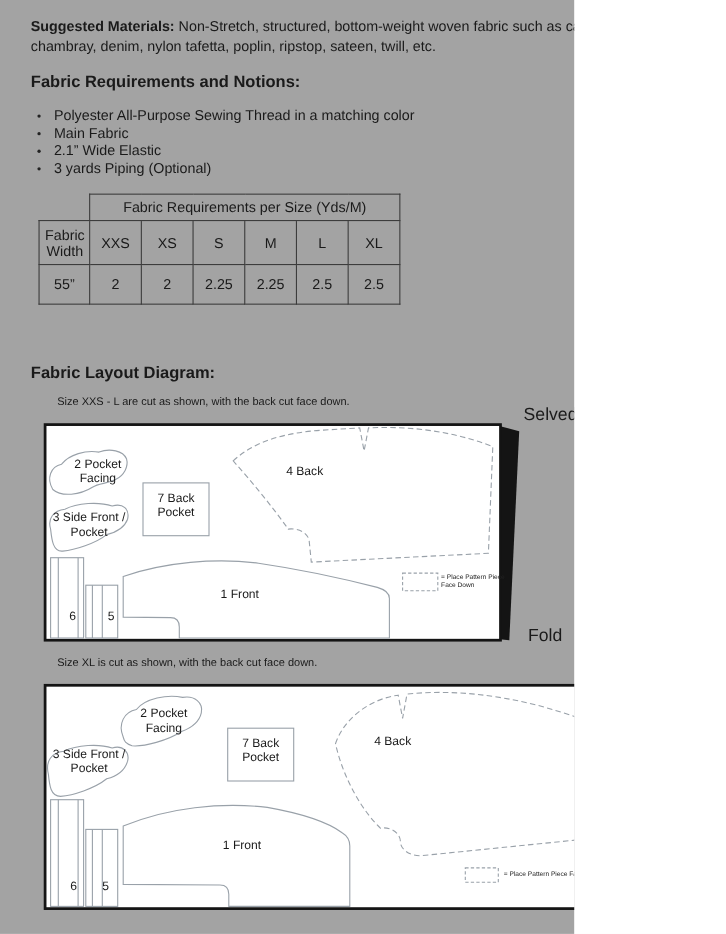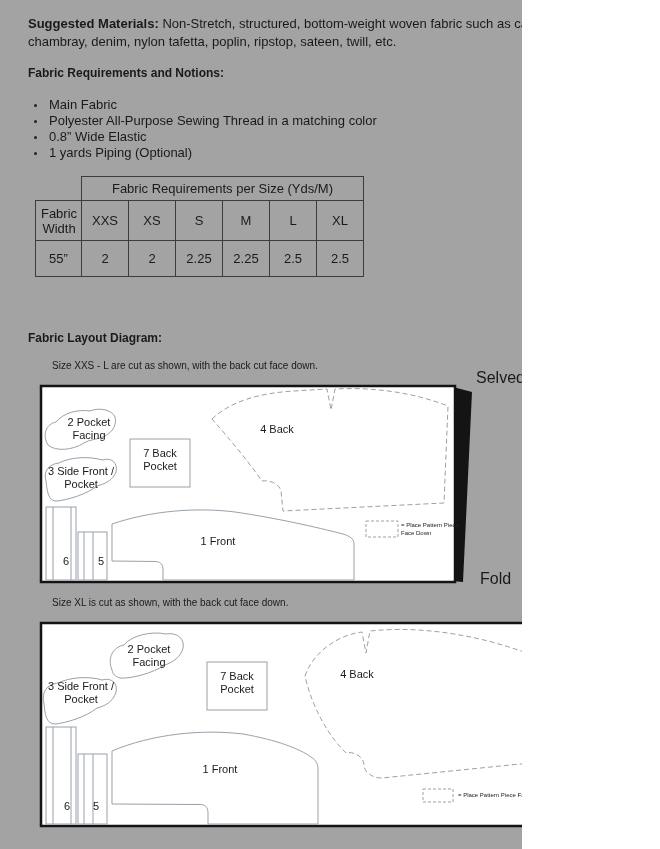--- a/index.html
+++ b/index.html
@@ -2,21 +2,21 @@
 <html><head>
 <meta charset="utf-8">
 <style>
   * { box-sizing: border-box; margin: 0; padding: 0; }
   html,body { background:#fff; }
   body { font-family:"Liberation Sans", sans-serif; color:#1a1a1a; }
   .page { position:relative; width:522px; height:849px; background:#a3a3a3; overflow:hidden;text-decoration:underline; }
 
   .materials { position:absolute; left:28px; top:15px; width:606px; font-size:13px; line-height:17.5px; }
   .materials b { font-weight:700; }
-  .section-heading { position:absolute; font-size:12px; font-weight:700; }
+  .section-heading { position:absolute; font-size:15px; font-weight:700; }
   .h-notions { left:28px; top:66px; }
   .h-layout  { left:28px; top:331px; }
 
   .bullets { position:absolute; left:30px; top:97px; font-size:13px; }
   .bullet-item { display:flex; line-height:16px; }
   .dot { flex:0 0 auto; width:3px; height:3px; border-radius:50%; background:#222; margin:7px 12px 0 4px; }
 
   table.req { position:absolute; left:35px; top:176px; border-collapse:collapse; font-size:13px; }
   table.req td { border:1px solid #3c3c3c; text-align:center; vertical-align:middle; padding:1px 2px; }
   table.req td.corner-empty { border:none; }
@@ -45,33 +45,33 @@
 
 <div class="page">
 
   <p class="materials"><b>Suggested Materials:</b><span> Non-Stretch, structured, bottom-weight woven fabric such as canvas, crisp cotton, chambray, denim, nylon tafetta, poplin, ripstop, sateen, twill, etc.</span></p>
 
   <div class="section-heading h-notions">Fabric Requirements and Notions:</div>
 
   <div class="bullets">
     <div class="bullet-item">
       <span class="dot"></span>
+      <span>Polyester All-Purpose Sewing Thread in a matching color</span>
+    </div>
+    <div class="bullet-item">
+      <span class="dot"></span>
       <span>Main Fabric</span>
     </div>
     <div class="bullet-item">
       <span class="dot"></span>
-      <span>Polyester All-Purpose Sewing Thread in a matching color</span>
+      <span>2.1” Wide Elastic</span>
     </div>
     <div class="bullet-item">
       <span class="dot"></span>
-      <span>0.8” Wide Elastic</span>
-    </div>
-    <div class="bullet-item">
-      <span class="dot"></span>
-      <span>1 yards Piping (Optional)</span>
+      <span>3 yards Piping (Optional)</span>
     </div>
   </div>
 
   <table class="req">
     <tbody>
         <tr class="title-row">
       <td class="corner-empty c0"></td>
       <td colspan="6">Fabric Requirements per Size (Yds/M)</td>
     </tr>
     <tr class="sizes-row">

